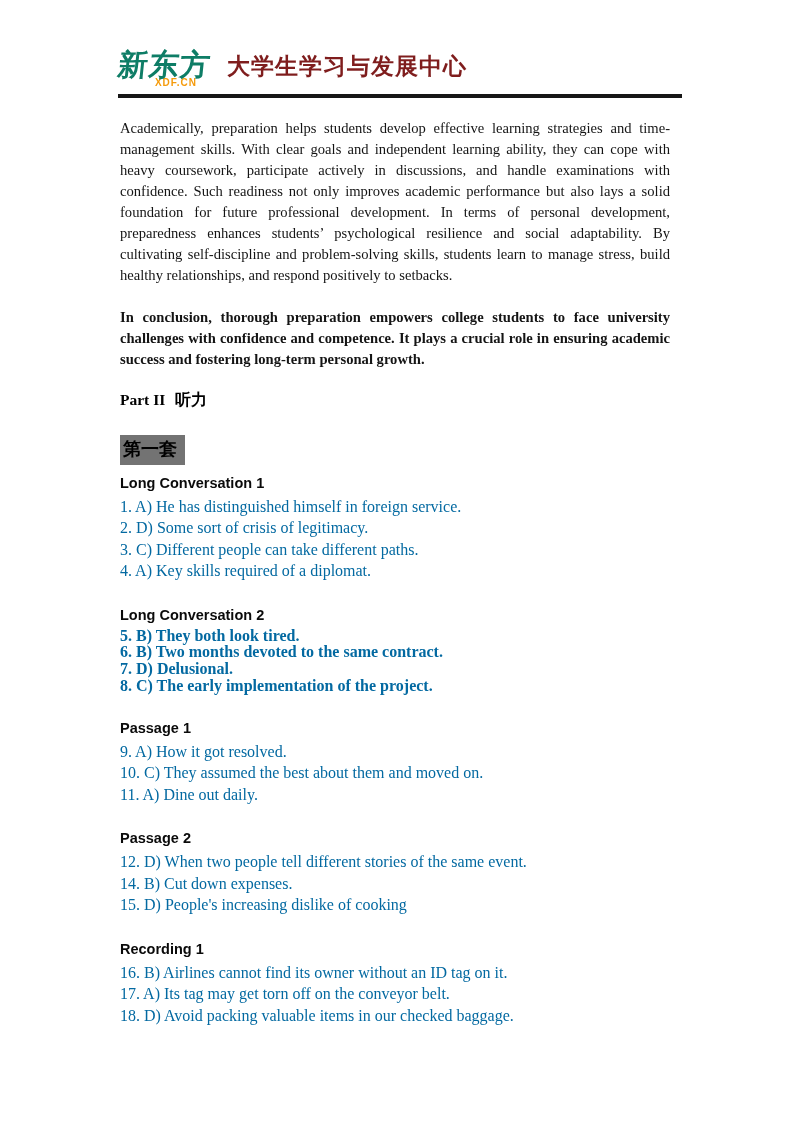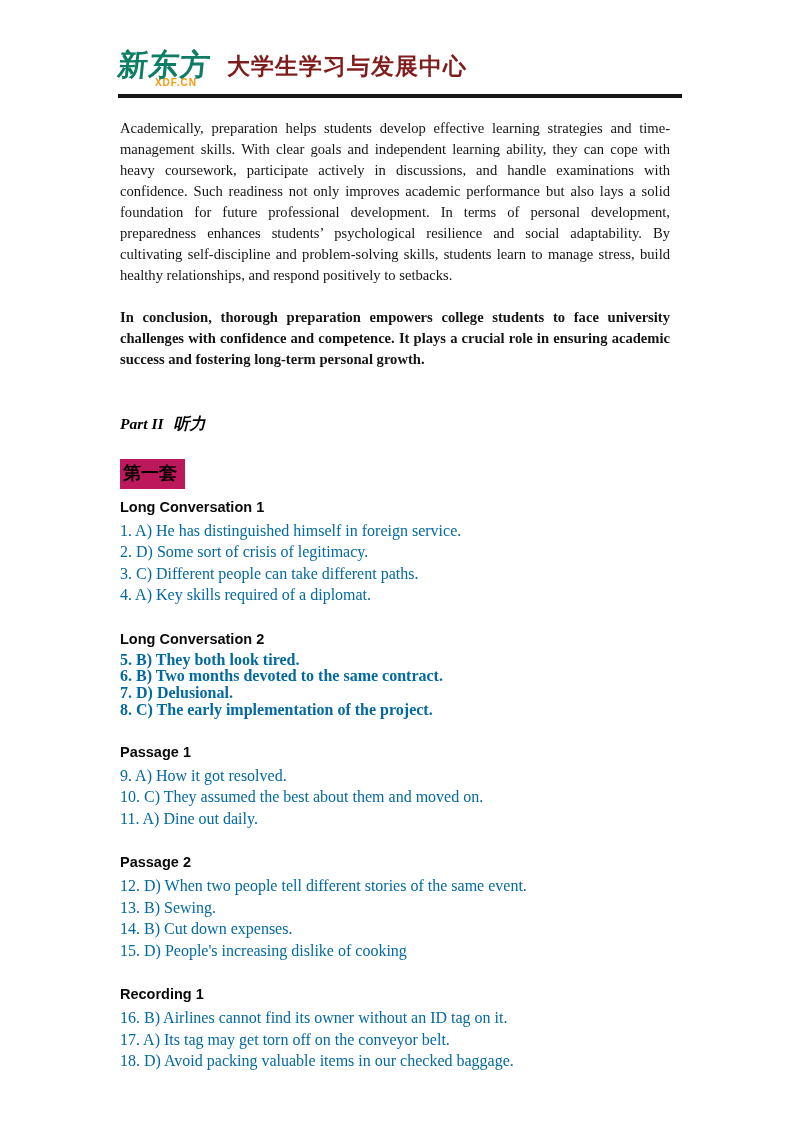--- a/index.html
+++ b/index.html
@@ -73,35 +73,34 @@
     top: 118px;
   }
   .essay-paragraph {
     font-size: 14.6px;
     line-height: 21px;
     text-align: justify;
     color: #141414;
   }
   .essay-paragraph + .essay-paragraph { margin-top: 21px; font-weight: bold; }
   .part-heading {
-    margin-top: 44px;
+    margin-top: 20px;
     font-weight: bold;
     font-size: 15.5px;
     color: #000;
-    font-style: italic;
   }
   .part-heading .part-zh {
     font-family: "Liberation Sans", "DejaVu Sans", sans-serif;
     font-size: 16px;
     margin-left: 6px;
   }
   .set-label {
     display: inline-block;
     margin-top: 24px;
-    background: #be185d;
+    background: #737373;
     color: #000;
     font-family: "Liberation Sans", "DejaVu Sans", sans-serif;
     font-weight: bold;
     font-size: 18px;
     padding: 4px 8px 4px 3px;
     line-height: 1.2;
   }
   .section { margin-top: 25px; }
   .section.first-after-label { margin-top: 10px; }
   .section-heading {
@@ -166,21 +165,20 @@
     <div class="section">
       <div class="section-heading">Passage 1</div>
       <div class="answer-line">9. A) How it got resolved.</div>
       <div class="answer-line">10. C) They assumed the best about them and moved on.</div>
       <div class="answer-line">11. A) Dine out daily.</div>
     </div>
 
     <div class="section">
       <div class="section-heading">Passage 2</div>
       <div class="answer-line">12. D) When two people tell different stories of the same event.</div>
-      <div class="answer-line">13. B) Sewing.</div>
       <div class="answer-line">14. B) Cut down expenses.</div>
       <div class="answer-line">15. D) People's increasing dislike of cooking</div>
     </div>
 
     <div class="section">
       <div class="section-heading">Recording 1</div>
       <div class="answer-line">16. B) Airlines cannot find its owner without an ID tag on it.</div>
       <div class="answer-line">17. A) Its tag may get torn off on the conveyor belt.</div>
       <div class="answer-line">18. D) Avoid packing valuable items in our checked baggage.</div>
     </div>

